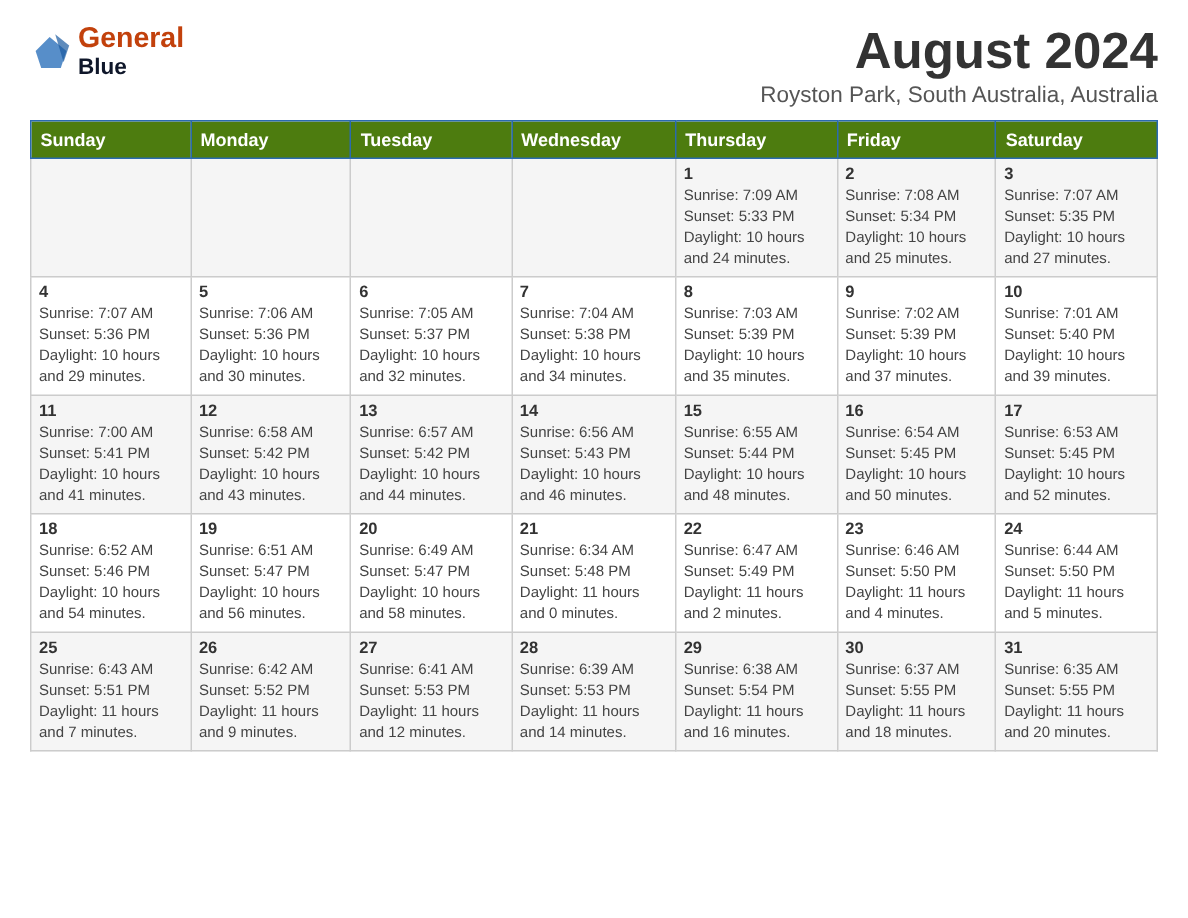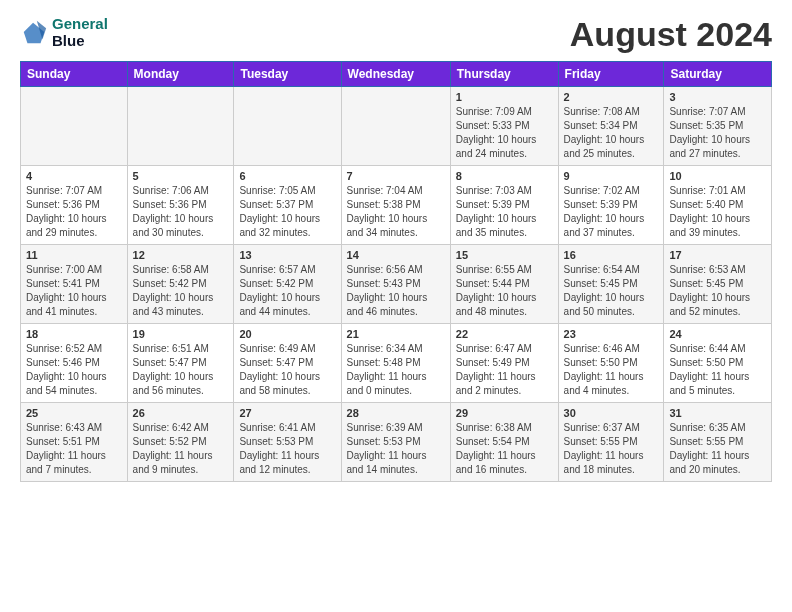--- a/index.html
+++ b/index.html
@@ -24,23 +24,23 @@
       display: flex;
       align-items: center;
       gap: 4px;
     }
     .logo-text {
       display: flex;
       flex-direction: column;
       line-height: 1.1;
     }
     .logo-general {
-      font-size: 15px;
-      font-weight: bold;
-      color: #0f766e;
+      font-size: 19px;
+      font-weight: bold;
+      color: #c2410c;
     }
     .logo-blue {
       font-size: 15px;
       font-weight: bold;
       color: #0f172a;
     }
     .logo-icon {
       width: 28px;
       height: 28px;
     }
@@ -56,21 +56,21 @@
     .subtitle {
       font-size: 15px;
       color: #555;
       margin-top: 2px;
     }
     .calendar {
       width: 100%;
       border-collapse: collapse;
     }
     .calendar th {
-      background: #6d28d9;
+      background: #4d7c0f;
       color: #fff;
       font-size: 12px;
       font-weight: bold;
       text-align: left;
       padding: 5px 6px;
       border: 1px solid #2a6aaf;
     }
     .calendar td {
       border: 1px solid #ccc;
       vertical-align: top;
@@ -113,20 +113,21 @@
         <polygon points="14,4 26,14 22,26 8,26 4,14" fill="#3a7abf" opacity="0.85"></polygon>
         <polygon points="18,2 28,10 24,22" fill="#1a5a9f" opacity="0.7"></polygon>
       </svg>
       <div class="logo-text">
         <span class="logo-general">General</span>
         <span class="logo-blue">Blue</span>
       </div>
     </div>
     <div class="title-block">
       <div class="main-title">August 2024</div>
+      <div class="subtitle">Royston Park, South Australia, Australia</div>
     </div>
   </div>
 
   <table class="calendar">
     <thead>
       <tr>
         <th>Sunday</th>
         <th>Monday</th>
         <th>Tuesday</th>
         <th>Wednesday</th>

